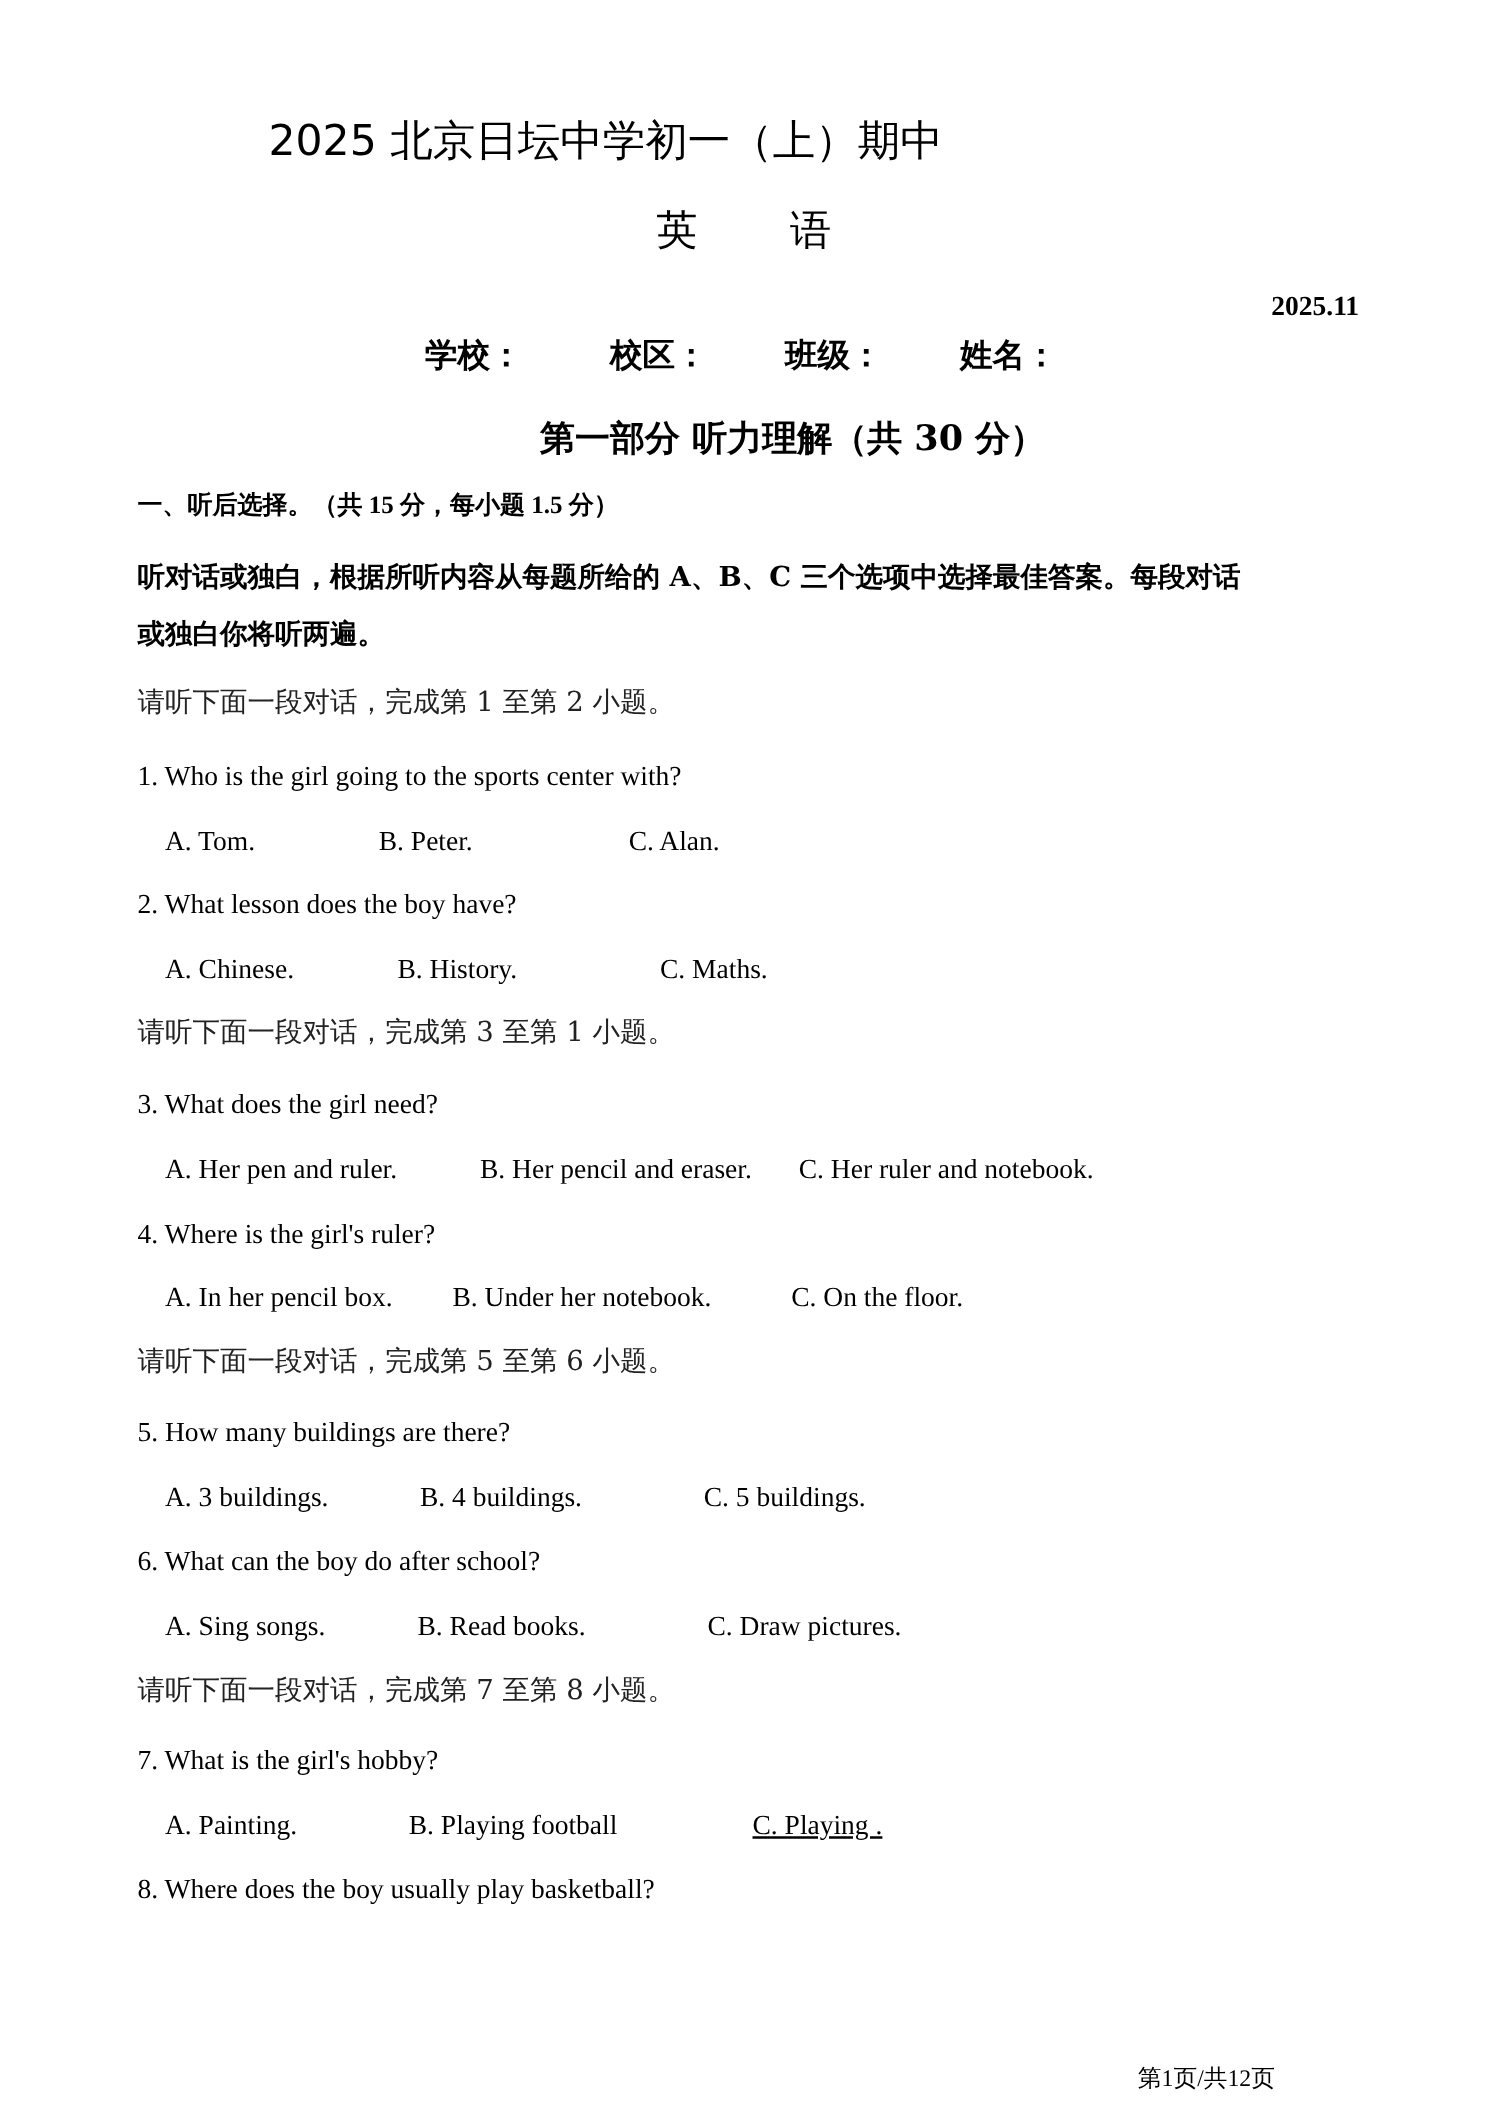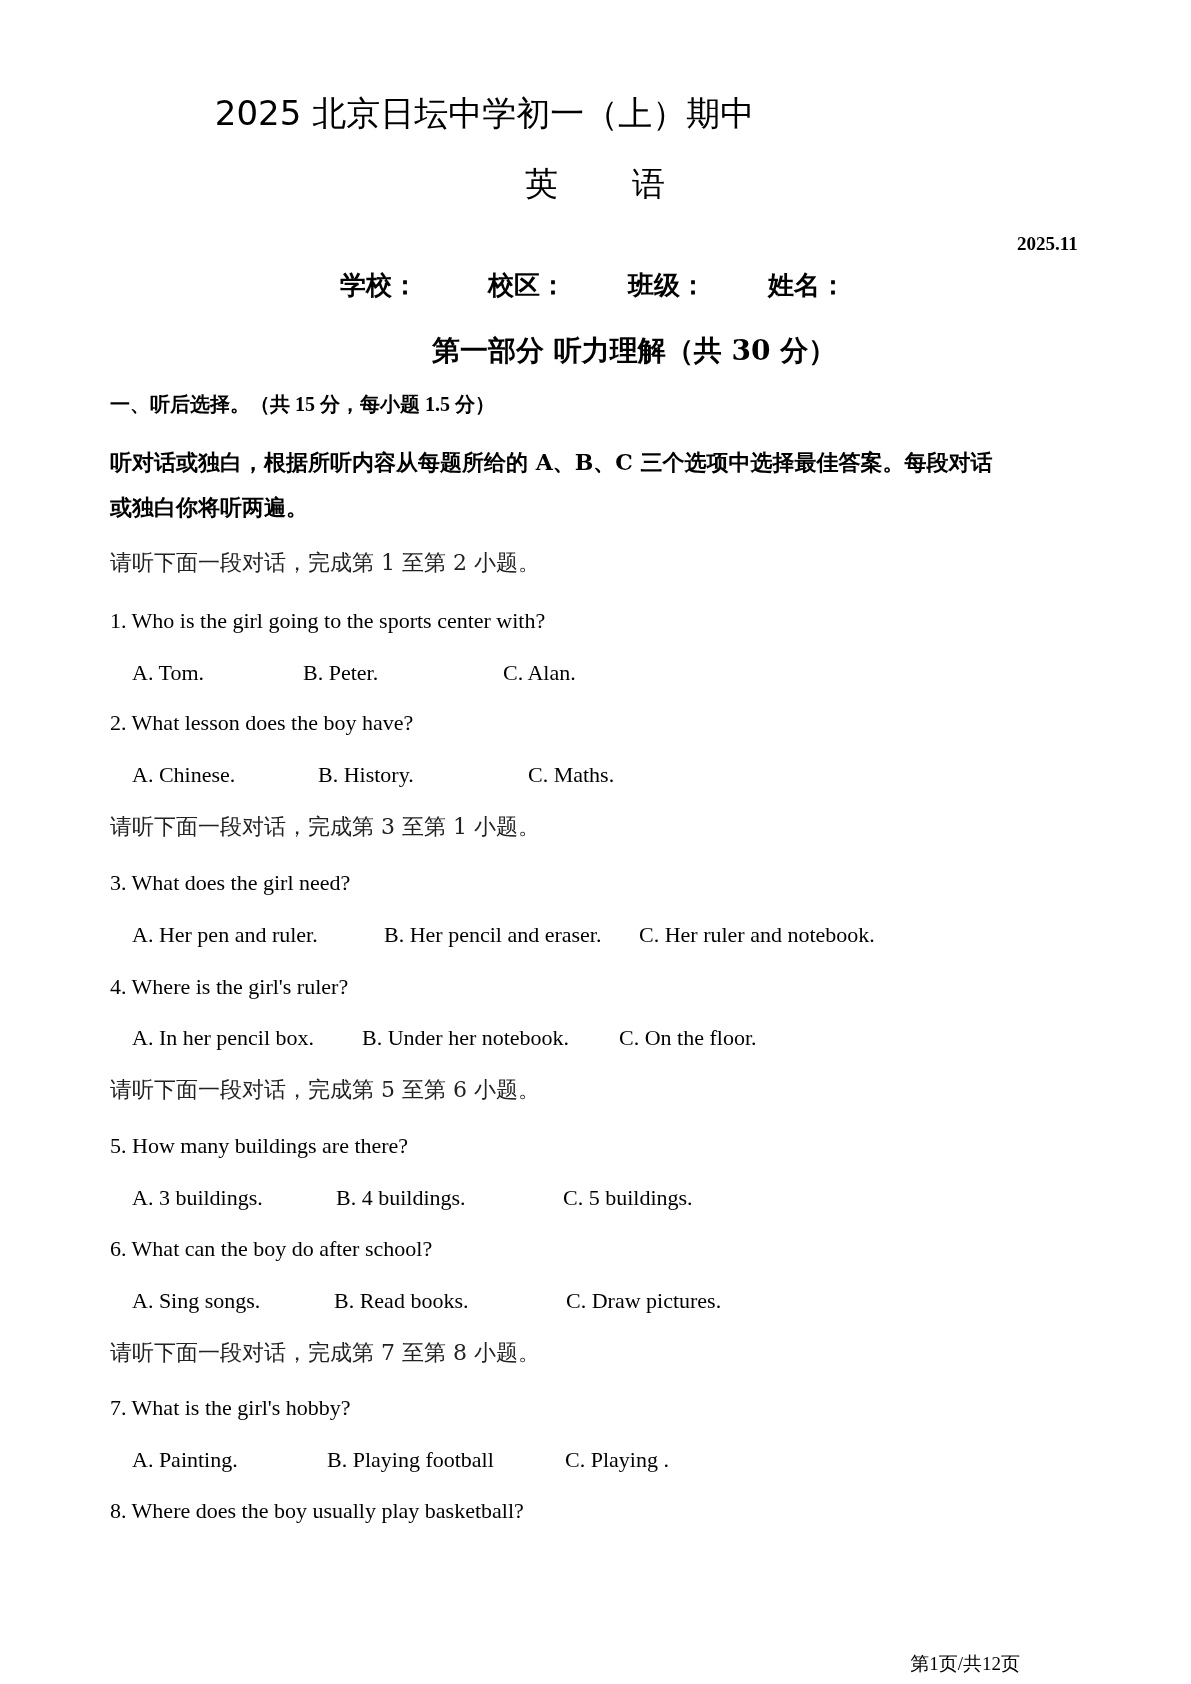--- a/index.html
+++ b/index.html
@@ -27,21 +27,21 @@
       width: 969px;
       text-align: center;
       transform: translateX(0px);
     }
     .subject {
       font-family: "DejaVu Sans", "Liberation Sans", sans-serif;
       font-size: 33px;
     }
     .date {
       font-weight: bold;
-      font-size: 19px;
+      font-size: 22px;
     }
     .field {
       font-family: "DejaVu Sans", "Liberation Sans", sans-serif;
       font-weight: bold;
       font-size: 26px;
     }
     .part-header {
       font-weight: bold;
       font-size: 28px;
       font-family: "DejaVu Serif", "Liberation Serif", serif;
@@ -109,34 +109,34 @@
 
 <div class="abs sub-instruction" style="left:110px; top:816px;">请听下面一段对话，完成第 3 至第 1 小题。</div>
 <div class="abs question" style="left:110px; top:872px;">3. What does the girl need?</div>
 <div class="abs option" style="left:132px; top:924px;">A. Her pen and ruler.</div>
 <div class="abs option" style="left:368px; top:924px;margin-left:16px;">B. Her pencil and eraser.</div>
 <div class="abs option" style="left:639px; top:924px;">C. Her ruler and notebook.</div>
 
 <div class="abs question" style="left:110px; top:976px;">4. Where is the girl's ruler?</div>
 <div class="abs option" style="left:132px; top:1027px;">A. In her pencil box.</div>
 <div class="abs option" style="left:362px; top:1027px;">B. Under her notebook.</div>
-<div class="abs option" style="left:619px; top:1027px;">C. On the floor.</div>
+<div class="abs option" style="left:633px; top:1027px;">C. On the floor.</div>
 
 <div class="abs sub-instruction" style="left:110px; top:1079px;">请听下面一段对话，完成第 5 至第 6 小题。</div>
 <div class="abs question" style="left:110px; top:1135px;">5. How many buildings are there?</div>
 <div class="abs option" style="left:132px; top:1187px;">A. 3 buildings.</div>
 <div class="abs option" style="left:336px; top:1187px;">B. 4 buildings.</div>
 <div class="abs option" style="left:563px; top:1187px;">C. 5 buildings.</div>
 
 <div class="abs question" style="left:110px; top:1238px;">6. What can the boy do after school?</div>
 <div class="abs option" style="left:132px; top:1290px;">A. Sing songs.</div>
 <div class="abs option" style="left:334px; top:1290px;">B. Read books.</div>
 <div class="abs option" style="left:566px; top:1290px;">C. Draw pictures.</div>
 
 <div class="abs sub-instruction" style="left:110px; top:1342px;">请听下面一段对话，完成第 7 至第 8 小题。</div>
 <div class="abs question" style="left:110px; top:1397px;">7. What is the girl's hobby?</div>
 <div class="abs option" style="left:132px; top:1449px;">A. Painting.</div>
 <div class="abs option" style="left:327px; top:1449px;">B. Playing football</div>
-<div class="abs option" style="left:565px; top:1449px;">C. Playing .</div>
+<div class="abs option" style="left:602px; top:1449px;text-decoration:underline;">C. Playing .</div>
 
 <div class="abs question" style="left:110px; top:1500px;">8. Where does the boy usually play basketball?</div>
 
 <div class="abs footer" style="top:1654px;">第1页/共12页</div>
 
 </body></html>

